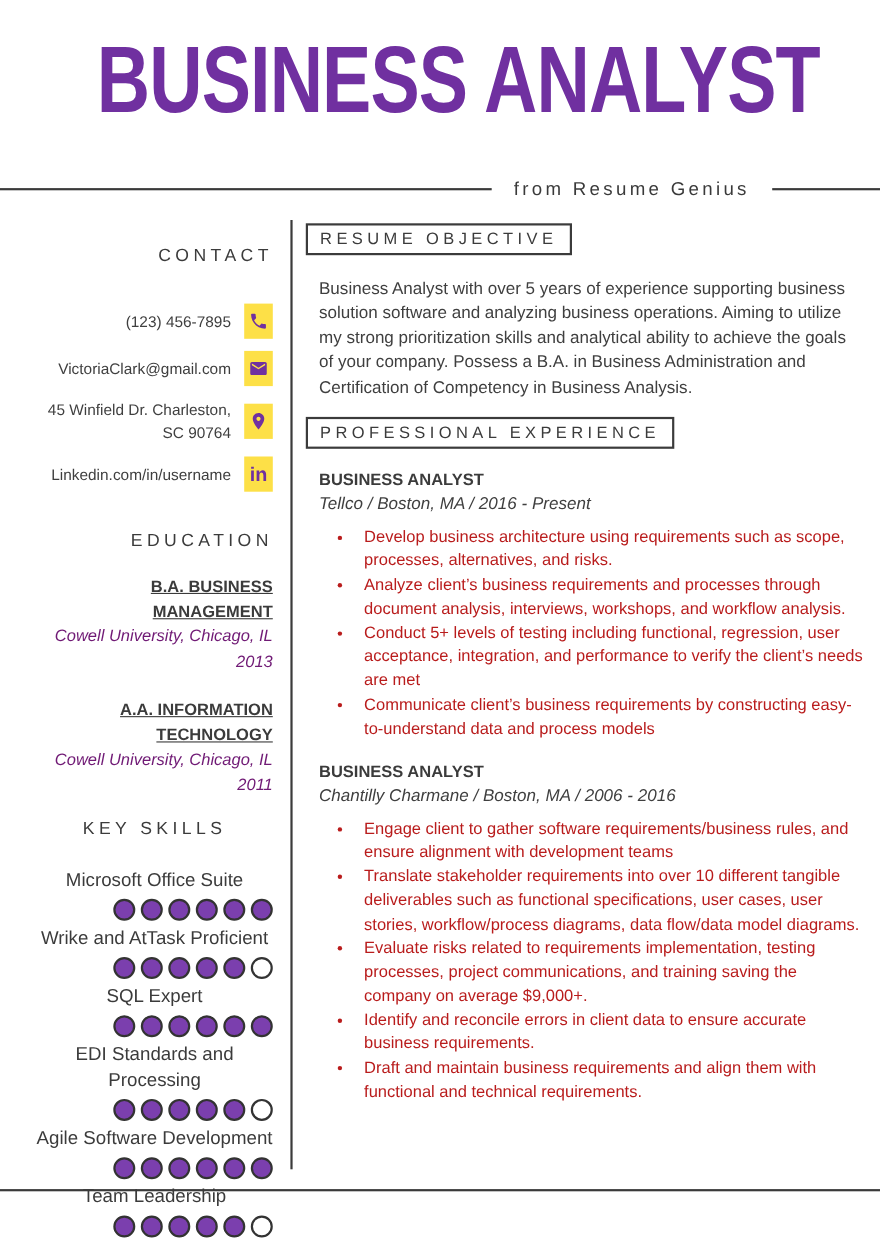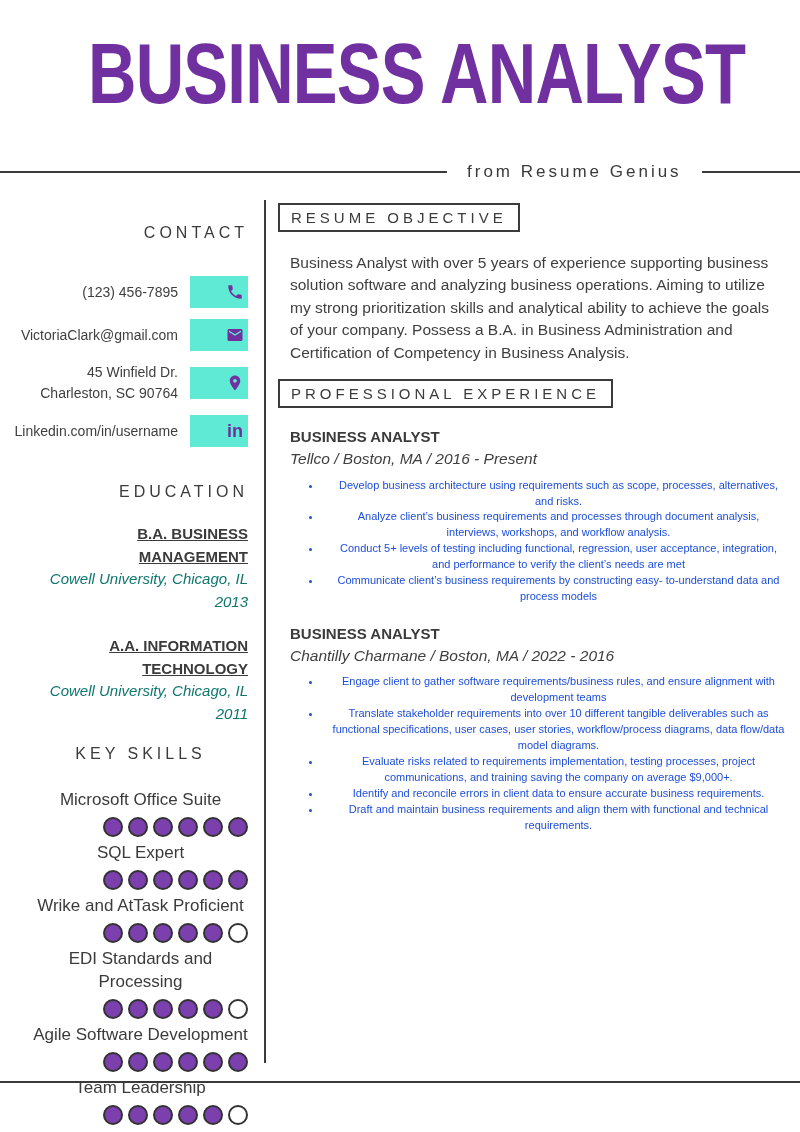--- a/index.html
+++ b/index.html
@@ -32,30 +32,30 @@
     position:absolute; top:224px; left:0; width:248px;
     box-sizing:border-box; padding-left:33px; text-align:right;
   }
   .side-heading {
     margin:0; font-weight:400; font-size:16px; letter-spacing:4px; color:#3b3b3b;
   }
   .contact-list { margin-top:34px; }
   .contact-item { display:flex; justify-content:flex-end; align-items:center; margin-bottom:11px; }
   .contact-text { font-size:14px; line-height:1.5; color:#3f3f3f; }
   .icon-box {
-    width:26px; height:32px; margin-left:12px; background:#5eead4;
-    display:flex; align-items:center; justify-content:center; flex:0 0 auto;padding-left:32px;
+    width:26px; height:32px; margin-left:12px; background:#fde047;
+    display:flex; align-items:center; justify-content:center; flex:0 0 auto;
   }
   .icon-box svg { width:18px; height:18px; fill:#7030a0; }
   .icon-box .in { font-weight:700; font-size:18px; color:#7030a0; line-height:1; font-family:"Liberation Sans", sans-serif; }
 
   .edu-section { margin-top:36px; }
   .edu-entry { margin-top:22px; }
   .edu-degree { font-weight:700; font-size:15px; color:#3b3b3b; line-height:1.5;text-decoration:underline; }
-  .edu-school, .edu-year { font-style:italic; font-size:15px; line-height:1.5; color:#0f766e; }
+  .edu-school, .edu-year { font-style:italic; font-size:15px; line-height:1.5; color:#701a75; }
 
   .skills-section { margin-top:20px;text-align:center; }
   .skill { margin-top:5px; }
   .skill:first-of-type { margin-top:26px; }
   .skill-name { font-size:17px; color:#3b3b3b; line-height:1.35; margin-bottom:5px; }
   .dots { display:flex; justify-content:flex-end; gap:5px; }
   .dot {
     width:20px; height:20px; border-radius:50%; box-sizing:border-box;
     background:#7b3fae; border:2px solid #333333;
   }
@@ -71,21 +71,21 @@
   .boxed-heading {
     display:inline-block; border:2px solid #3b3b3b; padding:4px 11px 4px;
     font-size:15px; letter-spacing:4px; color:#3b3b3b; font-weight:400;
   }
   .objective-text { margin:20px 0 0 12px; font-size:15.5px; line-height:1.45; color:#3f3f3f; }
   .experience-section { margin-top:15px; }
   .job { margin-left:12px; }
   .job-title { margin-top:18px; font-weight:700; font-size:15px; color:#3b3b3b; line-height:1.45; }
   .job-meta { font-style:italic; font-size:15.5px; line-height:1.45; color:#3f3f3f; }
   .bullets { margin:7px 0 0 0; padding-left:32px; list-style:disc; }
-  .bullets li { font-size:11px; line-height:1.45; color:#1d4ed8; padding-left:9px;text-align:center; }
+  .bullets li { font-size:15px; line-height:1.45; color:#b91c1c; padding-left:9px; }
 </style>
 </head>
 <body>
 
 <div class="page">
 
   <h1 class="title">BUSINESS ANALYST</h1>
 
   <div class="tagline-row">
     <span class="rule rule-left"></span>
@@ -152,39 +152,39 @@
         <div class="dots">
             <span class="dot"></span>
             <span class="dot"></span>
             <span class="dot"></span>
             <span class="dot"></span>
             <span class="dot"></span>
             <span class="dot"></span>
           </div>
       </div>
       <div class="skill">
+        <div class="skill-name">Wrike and AtTask Proficient</div>
+        <div class="dots">
+            <span class="dot"></span>
+            <span class="dot"></span>
+            <span class="dot"></span>
+            <span class="dot"></span>
+            <span class="dot"></span>
+            <span class="dot empty"></span>
+          </div>
+      </div>
+      <div class="skill">
         <div class="skill-name">SQL Expert</div>
         <div class="dots">
             <span class="dot"></span>
             <span class="dot"></span>
             <span class="dot"></span>
             <span class="dot"></span>
             <span class="dot"></span>
             <span class="dot"></span>
-          </div>
-      </div>
-      <div class="skill">
-        <div class="skill-name">Wrike and AtTask Proficient</div>
-        <div class="dots">
-            <span class="dot"></span>
-            <span class="dot"></span>
-            <span class="dot"></span>
-            <span class="dot"></span>
-            <span class="dot"></span>
-            <span class="dot empty"></span>
           </div>
       </div>
       <div class="skill">
         <div class="skill-name">EDI Standards and Processing</div>
         <div class="dots">
             <span class="dot"></span>
             <span class="dot"></span>
             <span class="dot"></span>
             <span class="dot"></span>
             <span class="dot"></span>
@@ -240,21 +240,21 @@
         <ul class="bullets">
           <li>Develop business architecture using requirements such as scope, processes, alternatives, and risks.</li>
           <li>Analyze client’s business requirements and processes through document analysis, interviews, workshops, and workflow analysis.</li>
           <li>Conduct 5+ levels of testing including functional, regression, user acceptance, integration, and performance to verify the client’s needs are met</li>
           <li>Communicate client’s business requirements by constructing easy- to-understand data and process models</li>
         </ul>
       </div>
 
       <div class="job">
         <div class="job-title">BUSINESS ANALYST</div>
-        <div class="job-meta">Chantilly Charmane / Boston, MA / 2022 - 2016</div>
+        <div class="job-meta">Chantilly Charmane / Boston, MA / 2006 - 2016</div>
         <ul class="bullets">
           <li>Engage client to gather software requirements/business rules, and ensure alignment with development teams</li>
           <li>Translate stakeholder requirements into over 10 different tangible deliverables such as functional specifications, user cases, user stories, workflow/process diagrams, data flow/data model diagrams.</li>
           <li>Evaluate risks related to requirements implementation, testing processes, project communications, and training saving the company on average $9,000+.</li>
           <li>Identify and reconcile errors in client data to ensure accurate business requirements.</li>
           <li>Draft and maintain business requirements and align them with functional and technical requirements.</li>
         </ul>
       </div>
     </section>
 

